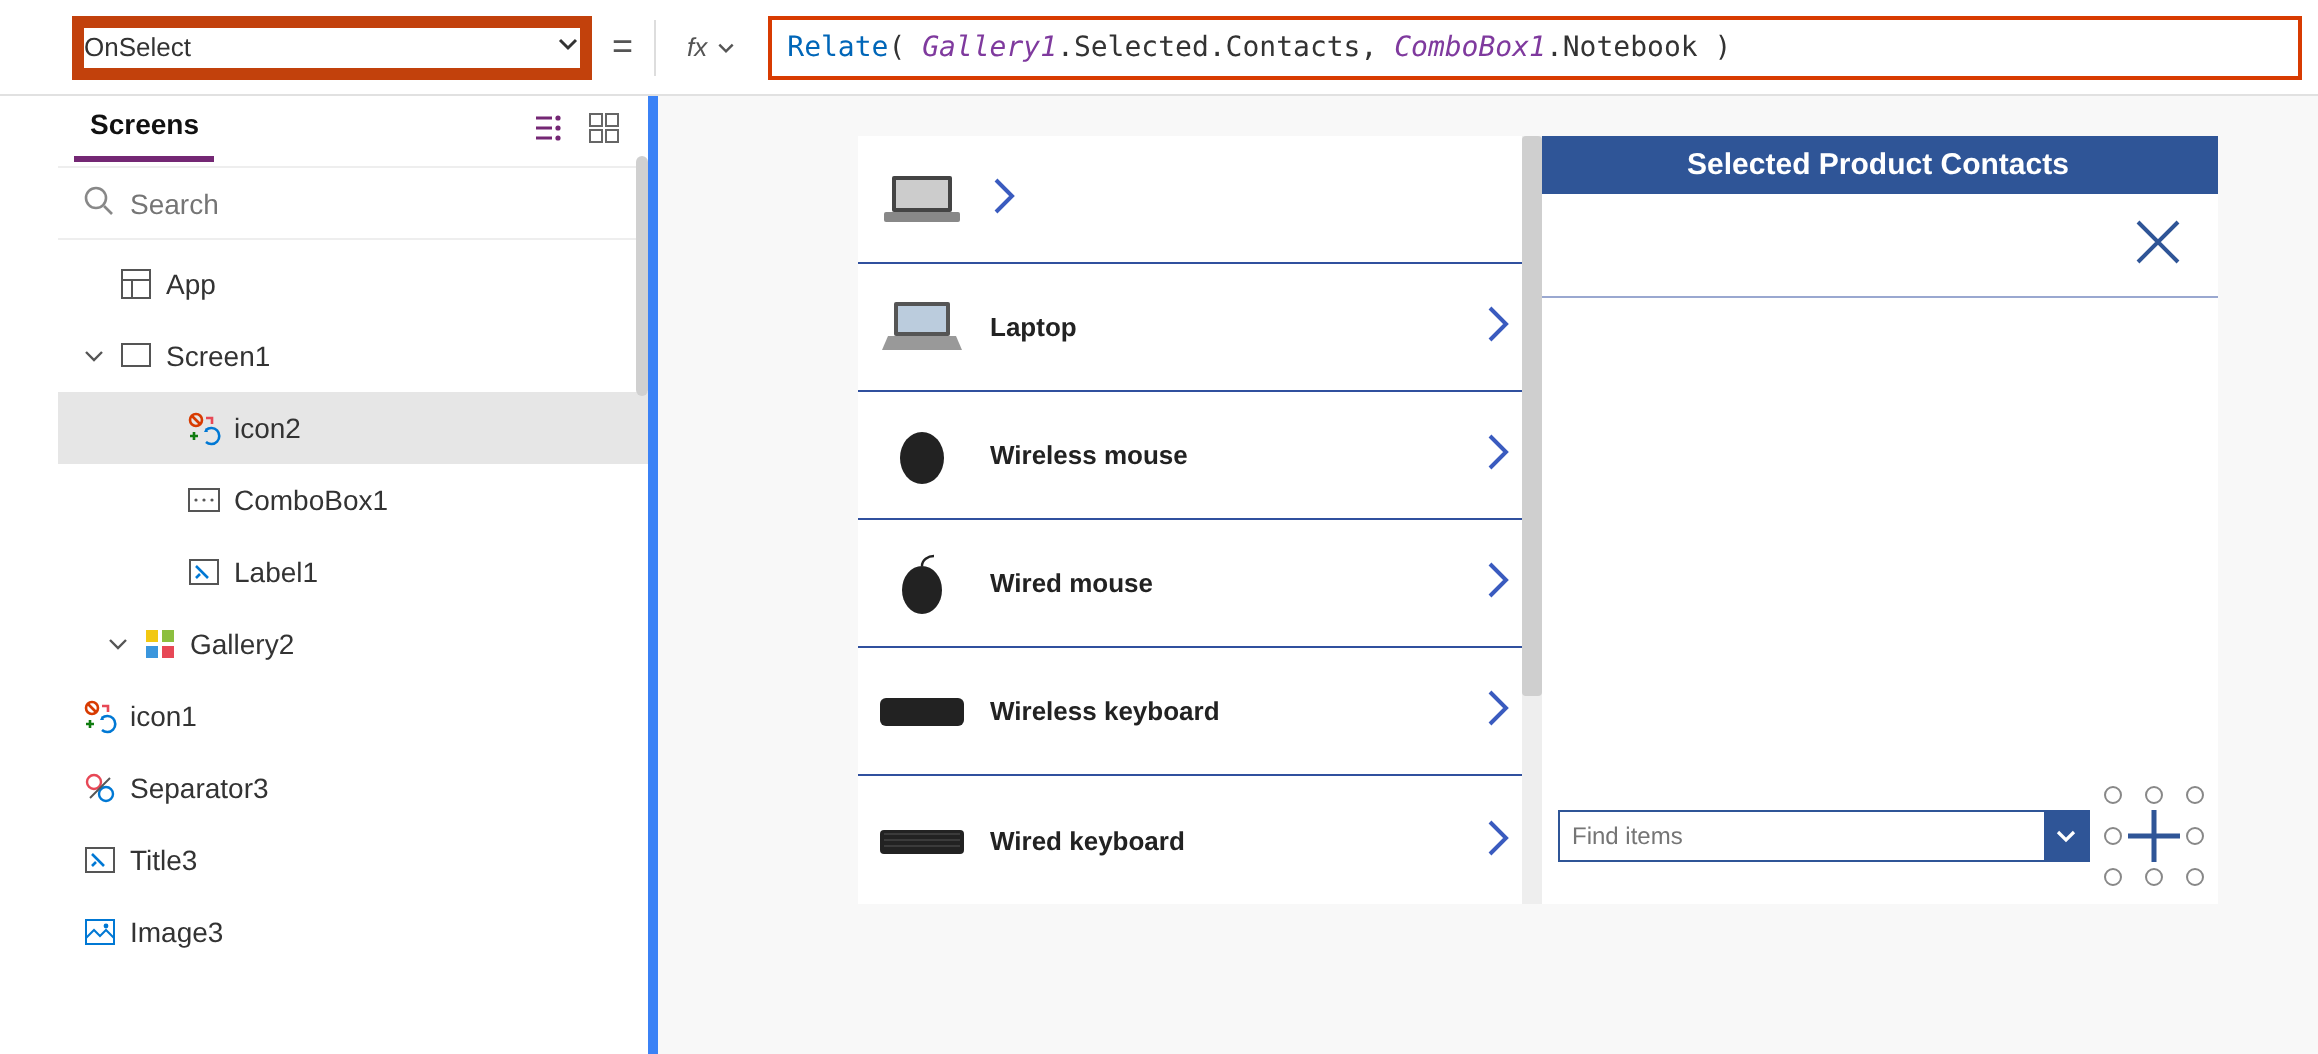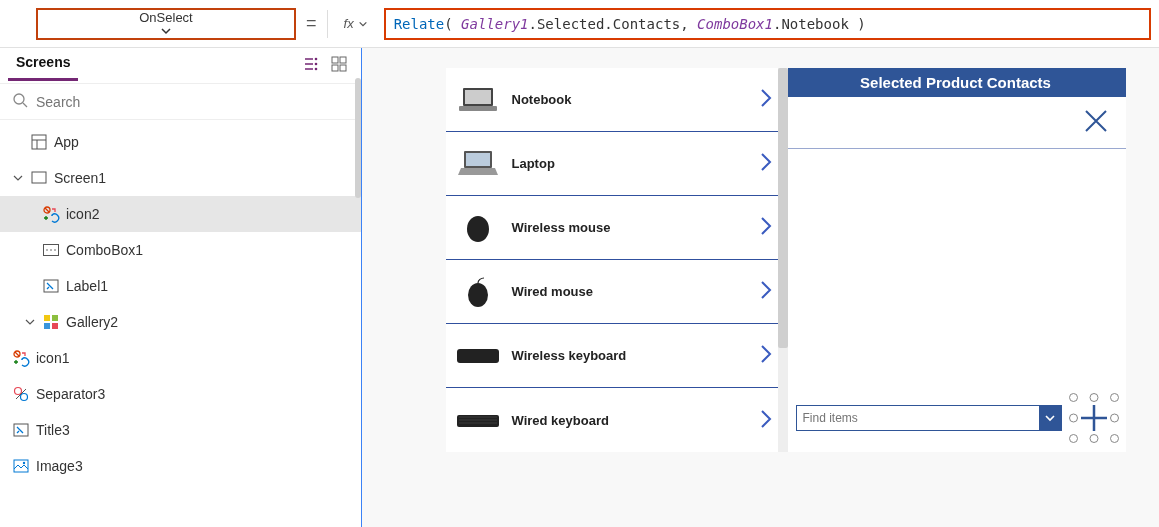--- a/index.html
+++ b/index.html
@@ -1,45 +1,45 @@
 <!DOCTYPE html>
 <html><head>
 <meta charset="utf-8">
 <style>
   * { box-sizing: border-box; margin: 0; padding: 0; }
   body { font-family: "Segoe UI", Arial, sans-serif; font-size: 13px; color: #333; background: #fff; width: 1159px; height: 527px; overflow: hidden; }
 
   .formula-bar { display: flex; align-items: center; height: 48px; border-bottom: 1px solid #e1e1e1; padding: 0 8px; gap: 10px; }
-  .property-selector { display: flex; align-items: center; justify-content: space-between; border: 2px solid #c2410c; background:#fff; height:32px; width: 260px; padding: 0 0; margin-left: 28px; position:relative;flex-direction:column;}
+  .property-selector { display: flex; align-items: center; justify-content: space-between; border: 6px solid #c2410c; background:#fff; height:32px; width: 260px; padding: 0 0; margin-left: 28px; position:relative;}
   .property-selector .chev { color:#333; }
   .equals { font-size:18px; color:#555; }
   .fx-label { font-style: italic; color:#555; padding:0 6px; display:flex; align-items:center; gap:4px;}
   .formula-input { display:flex; align-items:center; border:2px solid #d83b01; height:32px; flex:1; padding:0 8px; font-family: Consolas, monospace; font-size:14px; white-space:pre; overflow:hidden;}
   .tok-func{color:#0066b8;}
   .tok-ident{color:#7f3a9e; font-style:italic;}
   .tok-plain{color:#333;}
 
   .main { display:flex; height: calc(527px - 48px); }
-  .left-panel { width: 362px; border-right:1px solid #3b82f6; display:flex; flex-direction:column; position:relative;}
+  .left-panel { width: 300px; border-right:5px solid #3b82f6; display:flex; flex-direction:column; position:relative;margin-left:29px;}
   .left-panel::after { content:""; position:absolute; right:0; top:30px; width:6px; height:120px; background:#d0d0d0; border-radius:3px; }
 
   .tabs-row { display:flex; align-items:center; height:36px; padding:0 8px; border-bottom:1px solid #eee;}
   .tab { padding:4px 8px 8px; font-size:14px; color:#666; cursor:pointer;}
   .tab.active { color:#111; font-weight:600; border-bottom:3px solid #742774;}
   .tabs-spacer{flex:1;}
   .tabs-icon{padding:4px 6px; color:#555;}
 
   .search-row { display:flex; align-items:center; height:36px; padding:0 12px; border-bottom:1px solid #eee; gap:8px;}
   .search-row svg{color:#888;}
   .search-row input{border:none; outline:none; flex:1; font-size:14px; color:#666;}
 
   .tree { flex:1; overflow:auto; padding-top:4px;}
   .tree-row { display:flex; align-items:center; height:36px; padding-left:12px; gap:6px; cursor:pointer;}
   .tree-row.depth1{padding-left:24px;}
-  .tree-row.depth2{padding-left:42px;align-items:center;}
+  .tree-row.depth2{padding-left:64px;align-items:center;}
   .tree-row.depth3{}
   .tree-row.selected{background:#e6e6e6;}
   .expander{width:12px; display:inline-flex; justify-content:center; color:#555;}
   .tree-label{font-size:14px; color:#333;}
   .ico{width:18px;height:18px;display:inline-flex;align-items:center;justify-content:center;}
 
   .canvas { flex:1; background:#f8f8f8; display:flex; align-items:flex-start; justify-content:center; padding:20px 20px 0 70px;}
   .app-surface { width:680px; background:#fff; display:flex; position:relative;}
   .gallery { width:340px; border-right:1px solid #ccc;}
   .g-item{display:flex; align-items:center; height:64px; padding:0 12px 0 8px; border-bottom:1px solid #30509e; gap:10px;}
@@ -243,21 +243,20 @@
     <div class="app-surface">
       <div class="gallery">
         <div class="g-item">
           <span class="g-thumb">
               <svg width="42" height="32" viewBox="0 0 42 32">
                 <rect x="6" y="4" width="30" height="18" rx="1" fill="#444"></rect>
                 <rect x="8" y="6" width="26" height="14" fill="#ccc"></rect>
                 <rect x="2" y="22" width="38" height="5" rx="1" fill="#888"></rect>
               </svg>
             </span>
-          <span class="g-title">Notebook</span>
           <span class="g-chev"><svg width="14" height="20" viewBox="0 0 14 20">
                 <path d="M3 2l8 8-8 8" fill="none" stroke="currentColor" stroke-width="2"></path>
               </svg></span>
         </div>
         <div class="g-item">
           <span class="g-thumb">
               <svg width="42" height="32" viewBox="0 0 42 32">
                 <rect x="7" y="3" width="28" height="17" rx="1" fill="#555"></rect>
                 <rect x="9" y="5" width="24" height="13" fill="#bcd"></rect>
                 <path d="M4 20h34l3 7H1z" fill="#999"></path>

